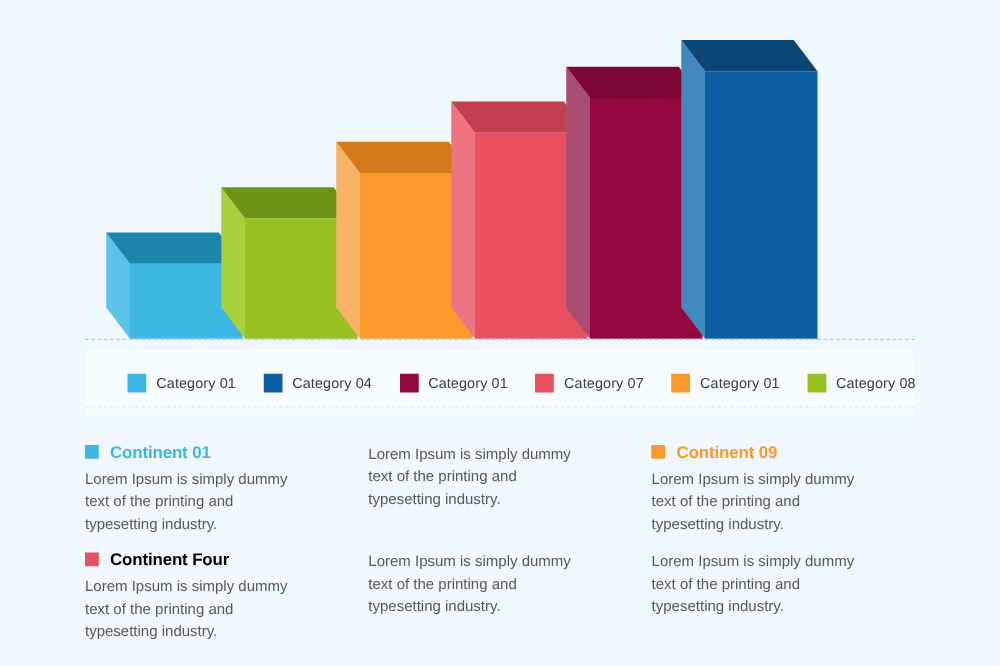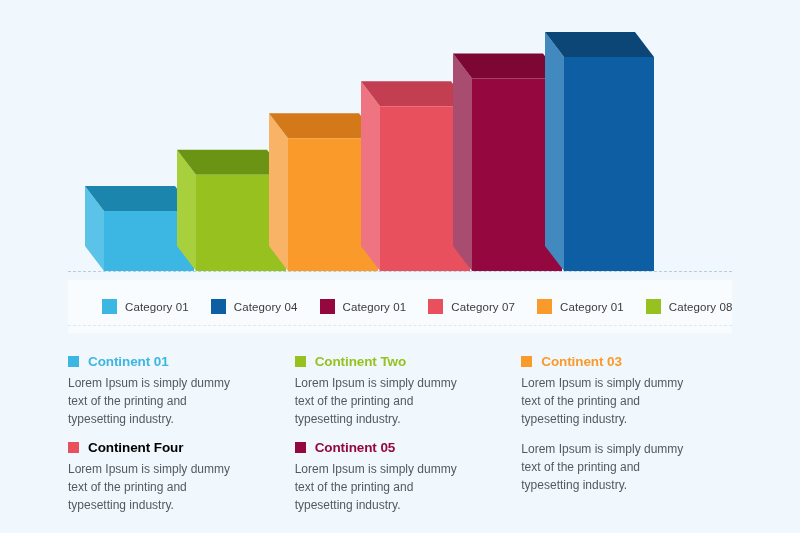--- a/index.html
+++ b/index.html
@@ -179,45 +179,37 @@
 
   <div class="desc-grid" id="desc-grid">
       <div class="desc-item">
         <div class="desc-head">
           <span class="desc-swatch" style="background: rgb(60, 182, 227);"></span>
           <span class="desc-title" style="color: rgb(60, 182, 227);">Continent 01</span>
         </div>
         <div class="desc-body">Lorem Ipsum is simply dummy text of the printing and typesetting industry.</div>
       </div>
       <div class="desc-item">
-        <div class="desc-head">
-          <span class="desc-swatch" style="background: rgb(151, 193, 31);"></span>
-          <span class="desc-title" style="color: rgb(151, 193, 31);">Continent Two</span>
-        </div>
         <div class="desc-body">Lorem Ipsum is simply dummy text of the printing and typesetting industry.</div>
       </div>
       <div class="desc-item">
         <div class="desc-head">
           <span class="desc-swatch" style="background: rgb(249, 154, 43);"></span>
-          <span class="desc-title" style="color: rgb(249, 154, 43);">Continent 03</span>
+          <span class="desc-title" style="color: rgb(249, 154, 43);">Continent 09</span>
         </div>
         <div class="desc-body">Lorem Ipsum is simply dummy text of the printing and typesetting industry.</div>
       </div>
       <div class="desc-item">
         <div class="desc-head">
           <span class="desc-swatch" style="background: rgb(232, 80, 94);"></span>
           <span class="desc-title" style="color: #000000;">Continent Four</span>
         </div>
         <div class="desc-body">Lorem Ipsum is simply dummy text of the printing and typesetting industry.</div>
       </div>
       <div class="desc-item">
-        <div class="desc-head">
-          <span class="desc-swatch" style="background: rgb(148, 7, 63);"></span>
-          <span class="desc-title" style="color: rgb(148, 7, 63);">Continent 05</span>
-        </div>
         <div class="desc-body">Lorem Ipsum is simply dummy text of the printing and typesetting industry.</div>
       </div>
       <div class="desc-item">
         <div class="desc-body">Lorem Ipsum is simply dummy text of the printing and typesetting industry.</div>
       </div>
     </div>
 
 </div>
 
 </body></html>

